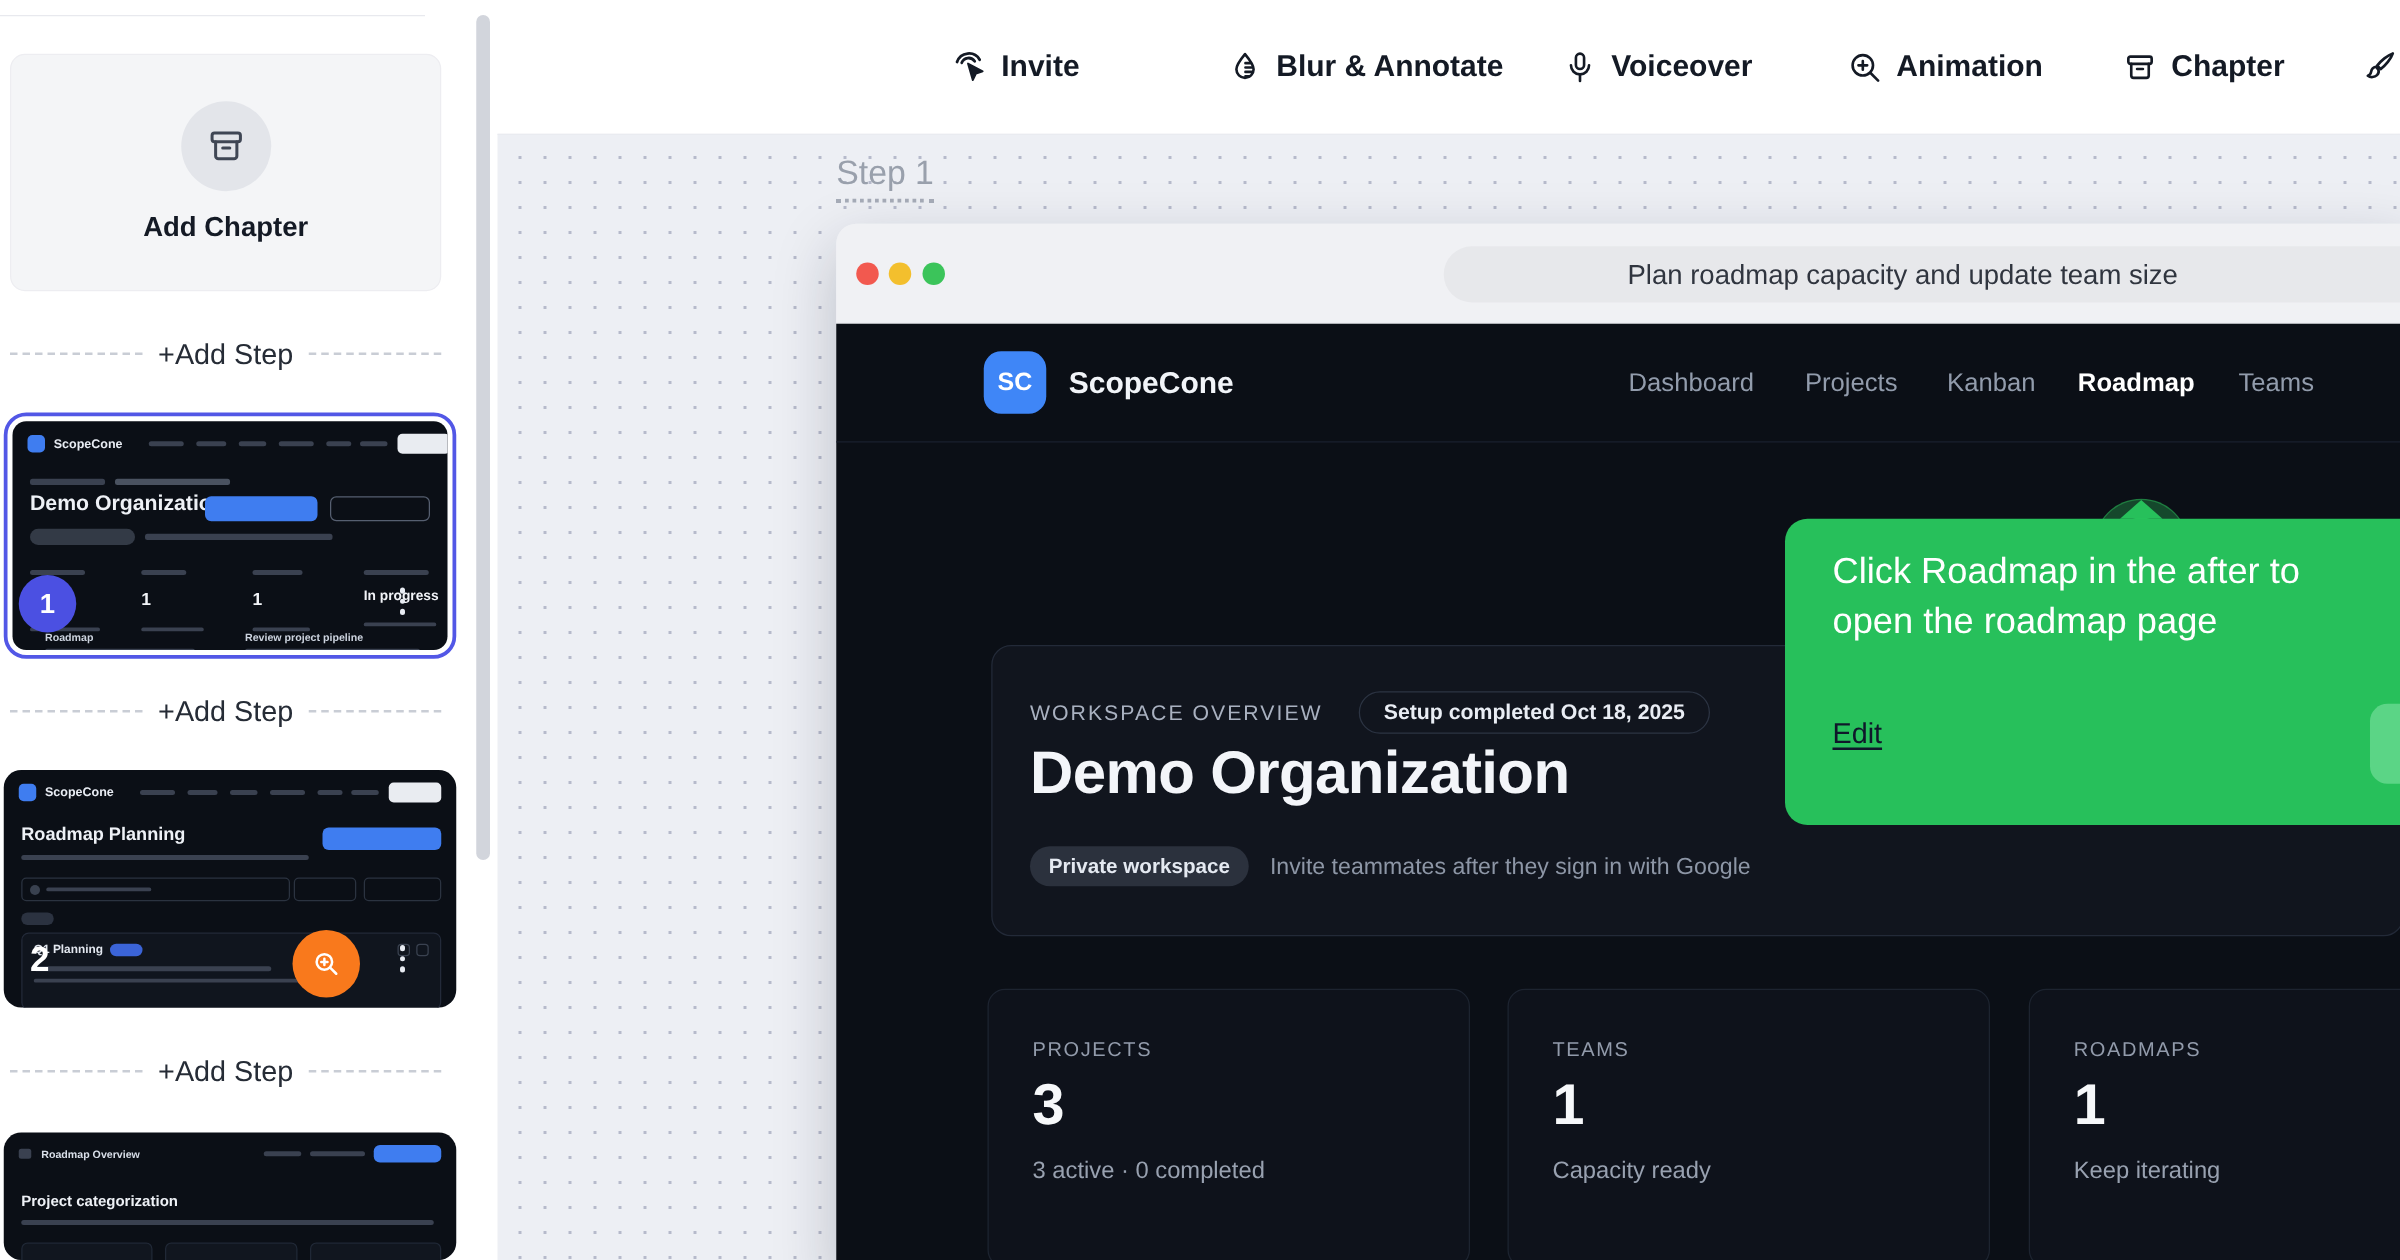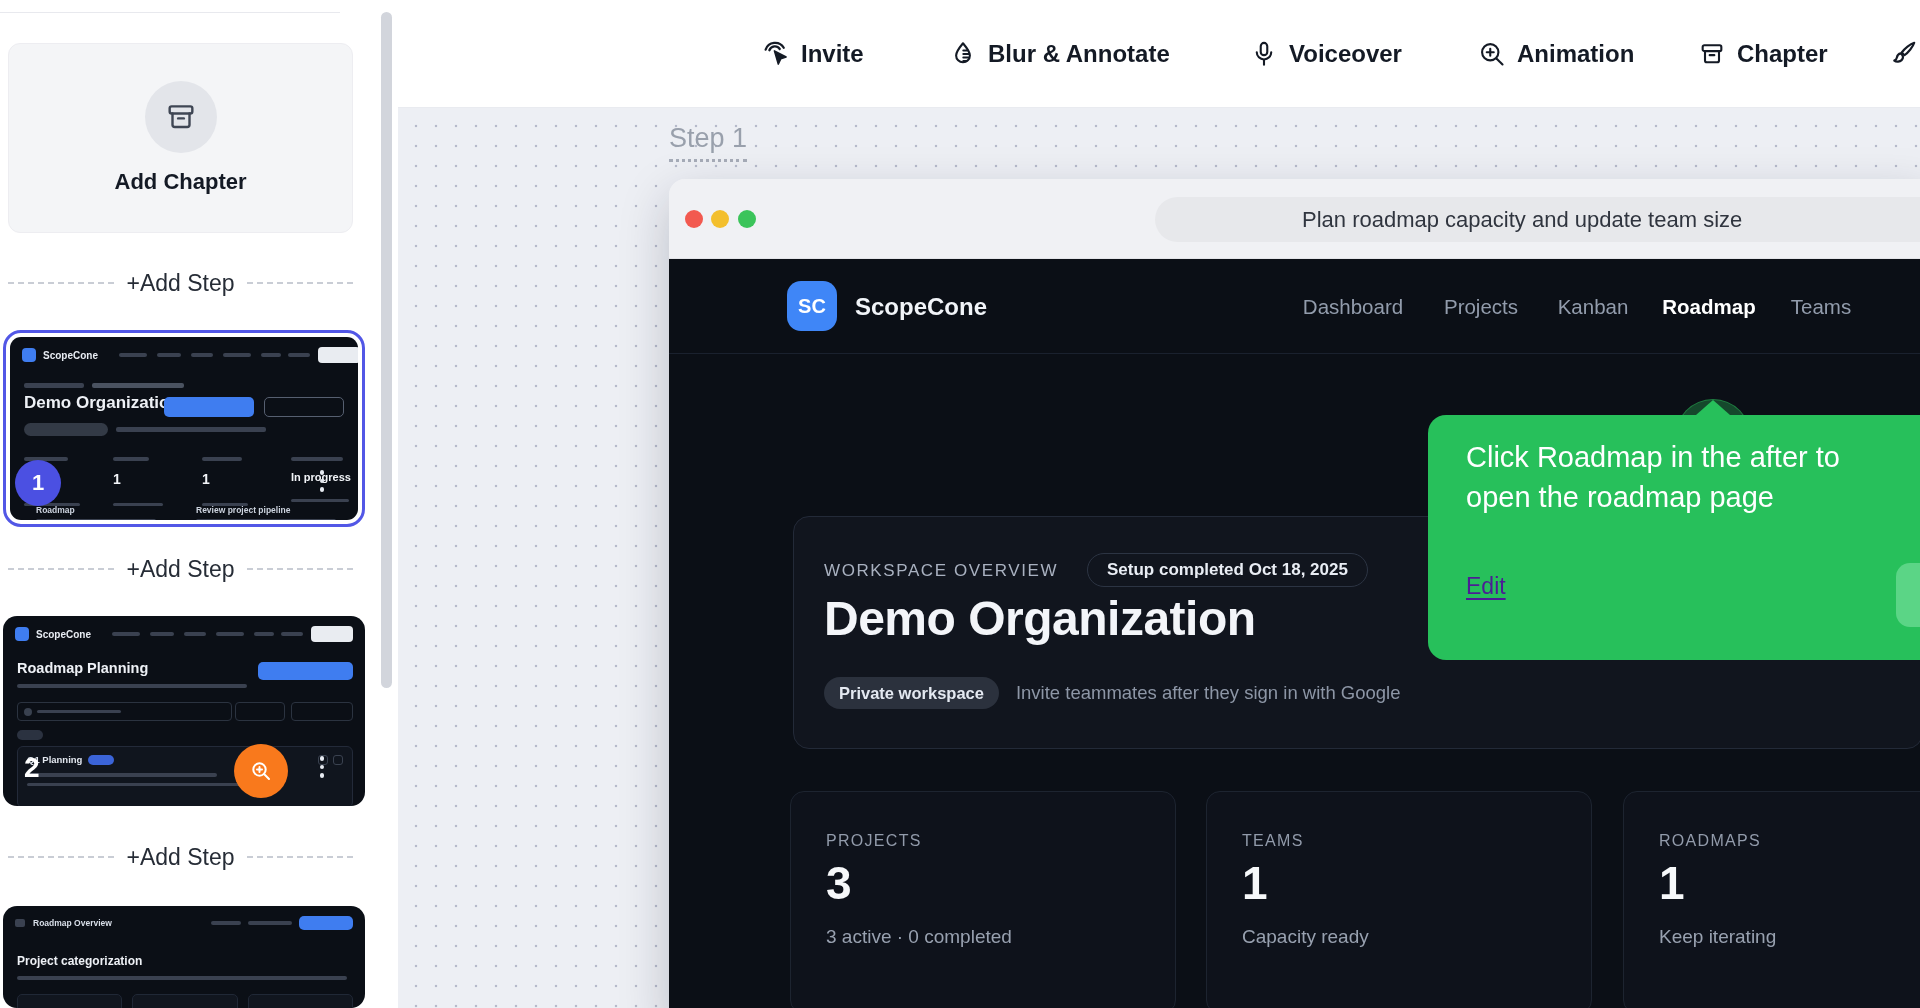--- a/index.html
+++ b/index.html
@@ -100,21 +100,21 @@
 
   .stat-card { position:absolute; top:532px; width:386px; height:223px; background:#0e121b; border:1px solid #1d2430; border-radius:14px; }
   .stat-label { position:absolute; left:35px; top:40px; font-size:16px; letter-spacing:1.3px; color:#929bab; }
   .stat-value { position:absolute; left:35px; top:64px; font-size:46px; font-weight:bold; color:#f6f8fa; }
   .stat-sub { position:absolute; left:35px; top:134px; font-size:19px; color:#98a1b0; white-space:nowrap; }
 
   
   #tooltip { position:absolute; left:1030px; top:307px; width:556px; height:245px; background:#27c05b; border-radius:18px; z-index:30; }
   #tooltip-arrow { position:absolute; left:268px; top:-15px; width:0; height:0; border-left:17px solid transparent; border-right:17px solid transparent; border-bottom:15px solid #27c05b; }
   .tt-line { position:absolute; left:38px; font-size:29px; font-weight:500; color:#ffffff; white-space:nowrap; }
-  #tt-edit { position:absolute; left:38px; top:158px; font-size:23px; color:#4c1d95; text-decoration:underline; text-underline-offset:4px; cursor:pointer; }
+  #tt-edit { position:absolute; left:38px; top:158px; font-size:23px; color:#0f172a; text-decoration:underline; text-underline-offset:4px; cursor:pointer; }
   #tt-btn { position:absolute; left:468px; top:148px; width:110px; height:64px; border-radius:14px; background:#5bd586; cursor:pointer; }
 </style>
 </head>
 <body>
 
 <div id="viewport">
 
   <div id="sidebar">
     <div id="sidebar-topline"></div>
 
@@ -287,21 +287,21 @@
 
   <div id="toolbar">
     <div class="tool-item" style="left:362px;">
       <svg width="30" height="30" viewBox="0 0 24 24" fill="none" stroke="currentColor" stroke-width="1.8" stroke-linecap="round" stroke-linejoin="round">
           <path d="M4.5 8.5a8 8 0 0 1 14.5-1.5"></path>
           <path d="M7.5 9a4.7 4.7 0 0 1 8.3-1"></path>
           <path d="M11.5 9.5l3.1 10.6 2-4.2 4.3-1.5z" fill="currentColor" stroke-width="1.2"></path>
         </svg>
       <span>Invite</span>
     </div>
-    <div class="tool-item" style="left:551px;">
+    <div class="tool-item" style="left:584px;">
       <svg width="28" height="28" viewBox="0 0 24 24" fill="none" stroke="currentColor" stroke-width="1.8" stroke-linecap="round" stroke-linejoin="round">
           <path d="M12 2.8c3.4 4.1 5.9 7.4 5.9 10.4a5.9 5.9 0 0 1-11.8 0c0-3 2.5-6.3 5.9-10.4z"></path>
           <path d="M12.3 9h3.4M12.3 12h4.6M12.3 15h4.2M12.3 18h2.8"></path>
         </svg>
       <span>Blur &amp; Annotate</span>
     </div>
     <div class="tool-item" style="left:852px;">
       <svg width="28" height="28" viewBox="0 0 24 24" fill="none" stroke="currentColor" stroke-width="1.8" stroke-linecap="round" stroke-linejoin="round">
           <rect x="9.2" y="2.5" width="5.6" height="10.5" rx="2.8"></rect>
           <path d="M5.8 10.5a6.2 6.2 0 0 0 12.4 0"></path>

